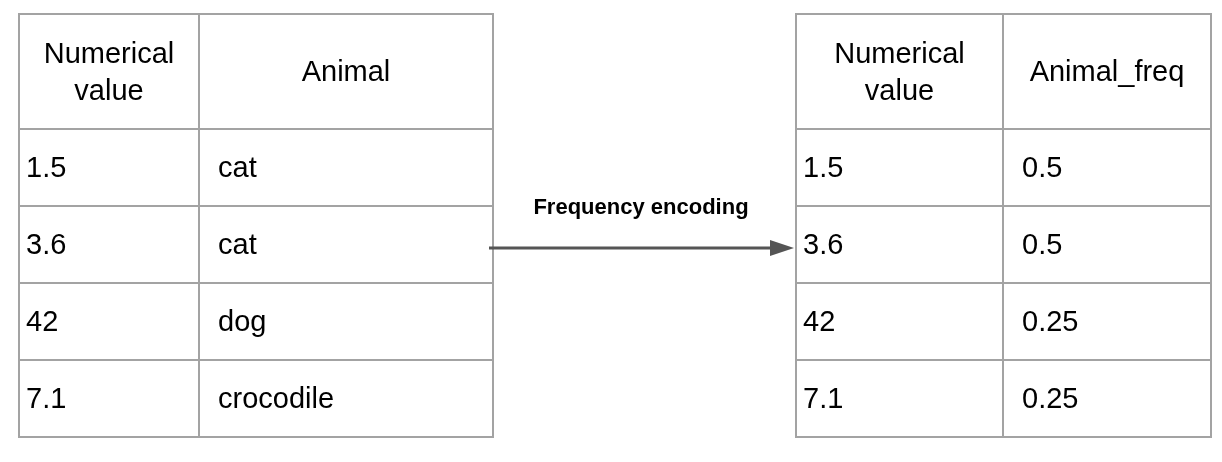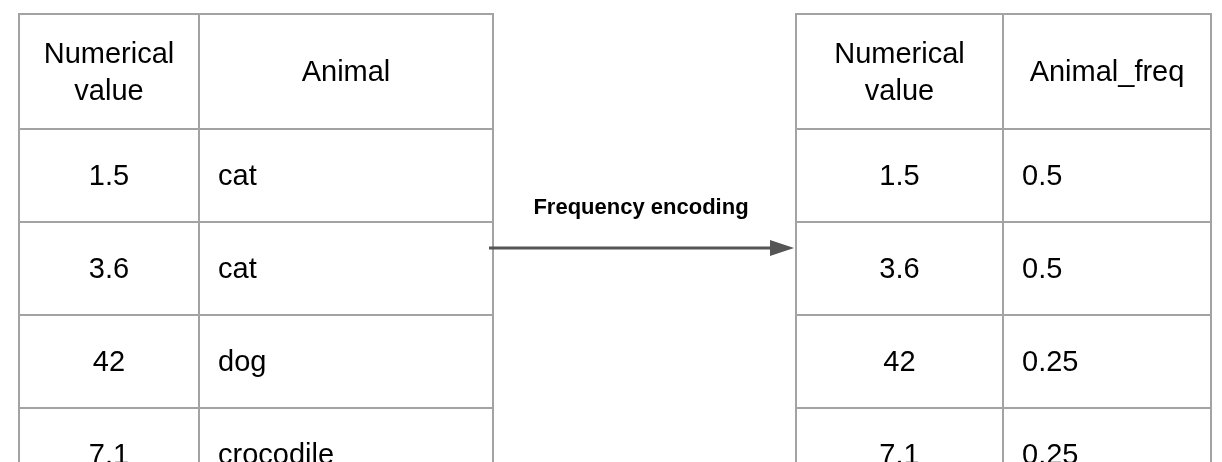--- a/index.html
+++ b/index.html
@@ -31,22 +31,22 @@
   }
   table.tbl th {
     height: 113px;
     text-align: center;
     padding: 0 8px;
   }
   table.tbl td {
     height: 75px;
   }
   td.cell-center {
-    text-align: center;
-    padding: 8px 6px;
+    text-align: left;
+    padding: 0 6px;
   }
   td.cell-left {
     text-align: left;
     padding: 0 6px 0 18px;
   }
   #left-table  { left: 18px;  top: 13px; width: 474px; }
   #left-table  .col-a { width: 180px; }
   #left-table  .col-b { width: 294px; }
   #right-table { left: 795px; top: 13px; width: 415px; }
   #right-table .col-a { width: 207px; }

